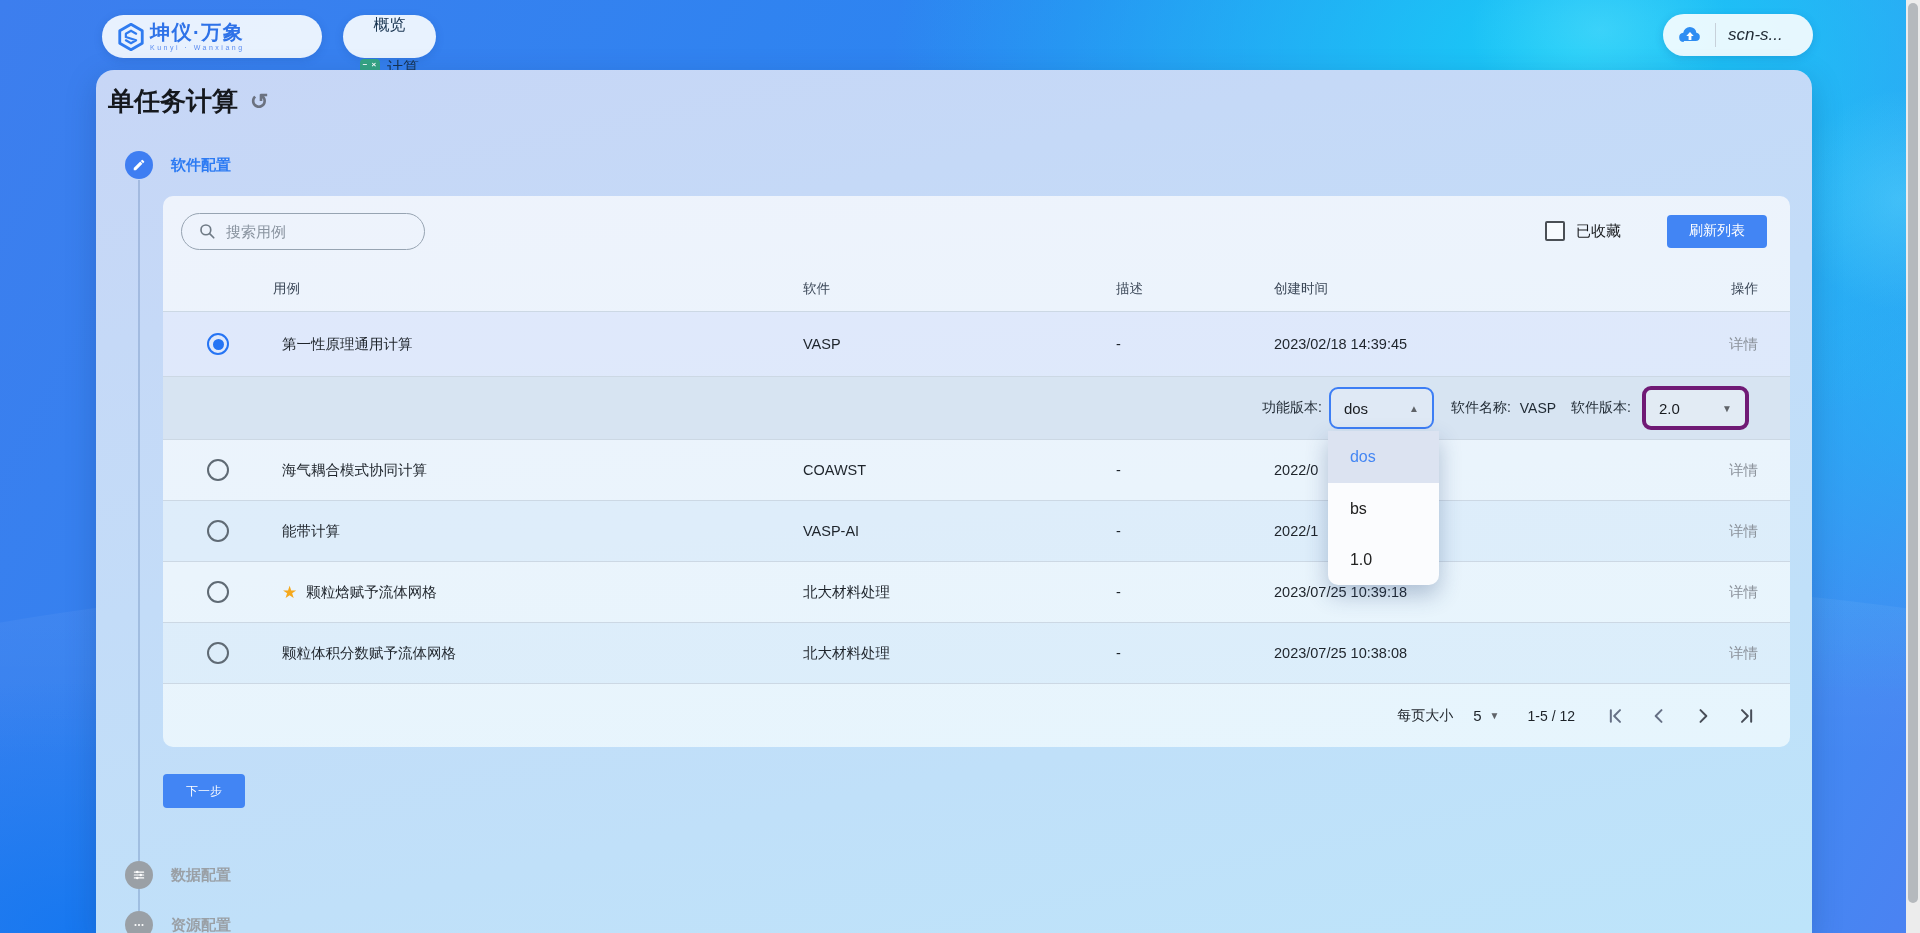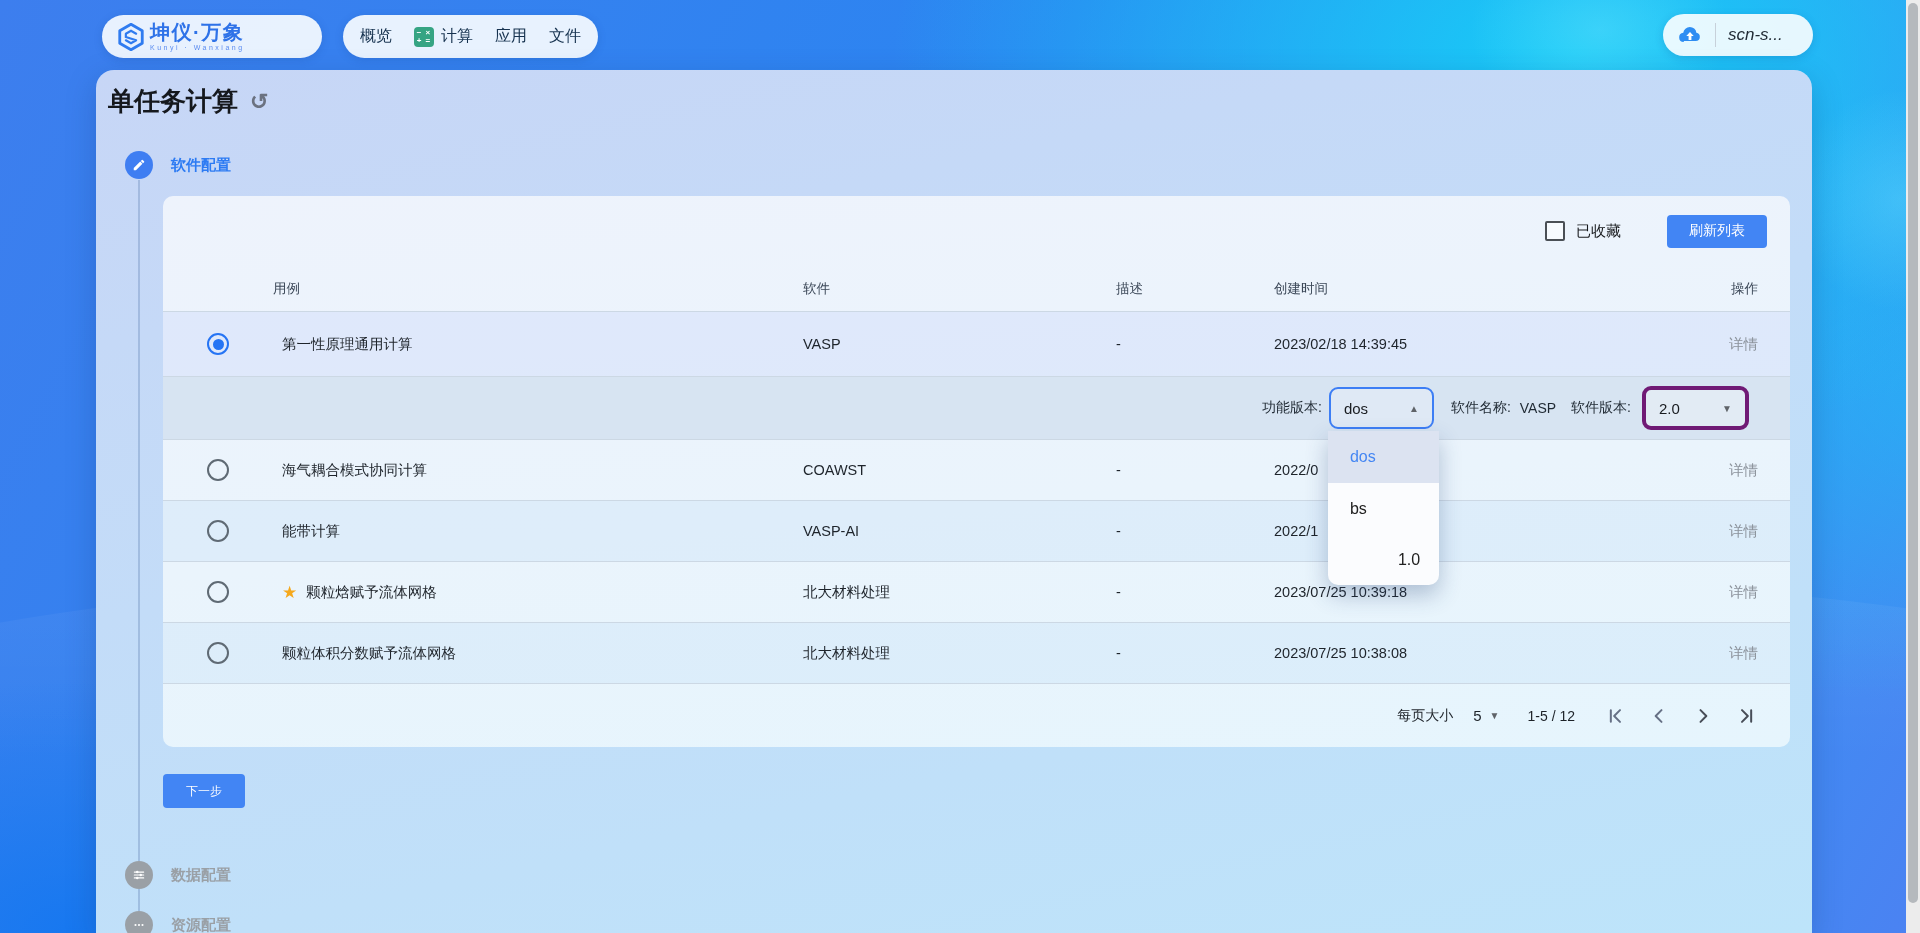--- a/index.html
+++ b/index.html
@@ -21,21 +21,21 @@
 
   
   .pill{ position:absolute; display:flex; align-items:center; background:rgba(252,254,255,.9);
          border-radius:22px; box-shadow:0 2px 8px rgba(20,60,140,.18); }
   .logo-pill{ left:102px; top:15px; width:220px; height:43px; padding:0 14px; gap:4px; }
   .logo-hex{ width:30px; height:30px; flex:0 0 auto; }
   .logo-text-wrap{ display:flex; flex-direction:column; line-height:1; }
   .logo-title{ font-size:20px; font-weight:bold; color:#2e72e8; letter-spacing:1.5px; }
   .logo-sub{ font-size:7px; color:#5b8cf0; letter-spacing:2.5px; margin-top:2px; }
 
-  .nav-pill{ left:343px; top:15px; height:43px; padding:0 17px; gap:22px; }
+  .nav-pill{ left:343px; top:15px; height:43px; padding:0 17px; gap:22px;flex-direction:column; }
   .nav-item{ font-size:16px; color:#16324f; cursor:pointer; display:flex; align-items:center; gap:7px; white-space:nowrap; }
   .calc-icon{ width:20px; height:20px; border-radius:4px; background:#35a483; color:#fff;
               display:flex; flex-direction:column; align-items:center; justify-content:center;
               font-size:8px; font-weight:bold; line-height:8px; letter-spacing:1px; }
 
   .user-pill{ left:1663px; top:14px; width:150px; height:42px; padding:0 14px; gap:12px; }
   .cloud-icon{ width:26px; height:26px; flex:0 0 auto; }
   .user-divider{ width:1px; height:24px; background:#c7d1da; }
   .user-label{ font-size:17px; color:#1f2933;font-style:italic; }
 
@@ -99,21 +99,21 @@
   .sel-feature{ width:105px; margin:0 17px 0 7px; border:2px solid #3d7ef5; position:relative; }
   .sel-version{ width:107px; border:4px solid #701a75; background:#e2ebf4; height:44px; }
   .cfg-pair{ display:flex; align-items:center; gap:9px; margin-right:15px; }
   .mr11{ margin-right:11px; }
 
   .dropdown{ position:absolute; left:-3px; top:42px; width:111px; height:154px; z-index:30;
              background:#fbfcfe; border-radius:0 0 10px 10px;
              box-shadow:0 10px 22px rgba(40,70,120,.30); overflow:hidden; }
   .dd-item{ height:52px; display:flex; align-items:center; padding-left:22px; font-size:16px; color:#212121; cursor:pointer; }
   .dd-item.selected{ background:#dce3f1; color:#4486f3; }
-  .dd-item:last-child{ height:50px;margin-left:48px; }
+  .dd-item:last-child{ height:50px; }
 
   .pag-row{ height:64px; border-top:1px solid #ccd8e4; display:flex; align-items:center;
             justify-content:flex-end; padding-right:33px; gap:0; font-size:14px; color:#1d2228; }
   .pag-size-label{ margin-right:20px; }
   .pag-size-val{ font-size:15px; margin-right:8px; }
   .pag-caret{ font-size:10px; color:#5f6368; margin-right:28px; cursor:pointer; }
   .pag-range{ margin-right:30px; }
   .pag-icons{ display:flex; align-items:center; gap:24px; }
   .pag-icons svg{ cursor:pointer; }
 
@@ -179,20 +179,27 @@
       <div class="step-circle active">
         <svg width="14" height="14" viewBox="0 0 24 24">
             <path fill="#fff" d="M3 17.2V21h3.8L17.9 9.9l-3.8-3.8L3 17.2zM20.7 7.1c.4-.4.4-1 0-1.4l-2.4-2.4a1 1 0 0 0-1.4 0l-1.8 1.8 3.8 3.8 1.8-1.8z"></path>
           </svg>
       </div>
       <div class="step-label active">软件配置</div>
     </div>
 
     <div class="card">
       <div class="search-row">
+        <div class="search-box">
+          <svg width="18" height="18" viewBox="0 0 24 24">
+            <circle cx="10.5" cy="10.5" r="6.5" fill="none" stroke="#6f7a85" stroke-width="2.2"></circle>
+            <path d="M15.5 15.5 21 21" stroke="#6f7a85" stroke-width="2.2" stroke-linecap="round"></path>
+          </svg>
+          <input type="text" placeholder="搜索用例" style="">
+        </div>
         <div class="spacer"></div>
         <div class="fav-group">
           <div class="checkbox"></div>
           <div class="fav-label">已收藏</div>
         </div>
         <button class="btn-blue refresh-btn">刷新列表</button>
       </div>
 
       <div class="tgrid thead">
         <div></div>

